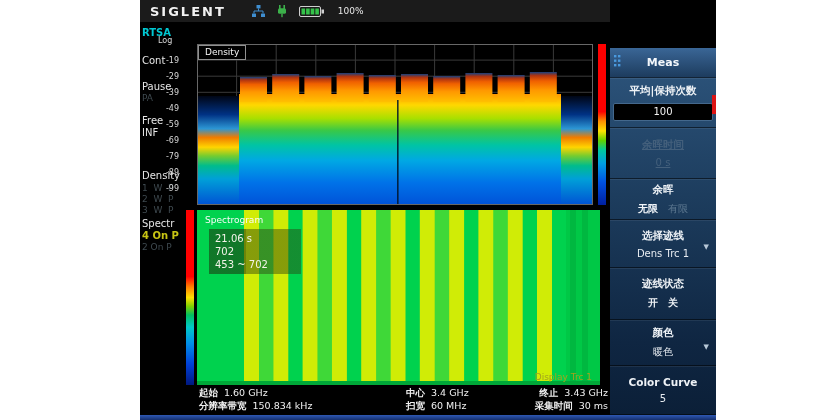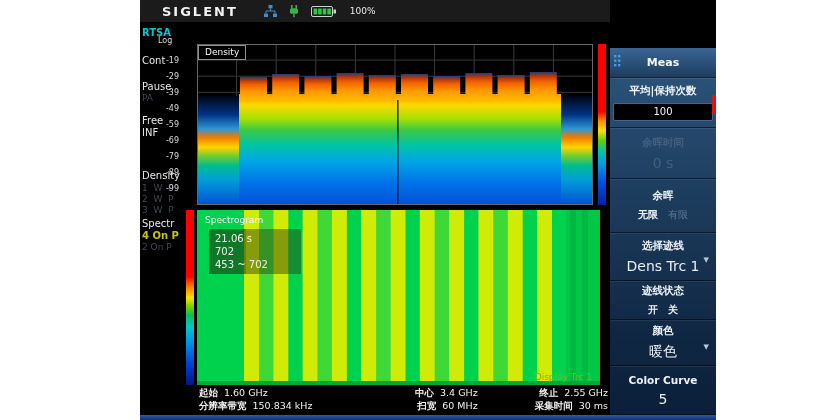--- a/index.html
+++ b/index.html
@@ -3,21 +3,21 @@
 <meta charset="utf-8">
 <style>
   * { margin:0; padding:0; box-sizing:border-box; }
   html,body { width:840px; height:420px; background:#ffffff; overflow:hidden;
               font-family:"DejaVu Sans","Liberation Sans",sans-serif; }
   .canvas { position:relative; width:840px; height:420px; background:#fff; }
   .screen { position:absolute; left:140px; top:0; width:576px; height:420px; background:#000; }
 
   
   .top-bar { position:absolute; left:0; top:0; width:470px; height:22px; background:#1b1b1b;
-             display:flex; align-items:center; padding-left:22px; }
+             display:flex; align-items:center; padding-left:10px; }
   .brand { color:#f2f2f2; font-size:13px; font-weight:bold; letter-spacing:2px; margin-right:26px; }
   .tb-ico { display:inline-flex; align-items:center; margin-right:11px; }
   .battpct { color:#e8e8e8; font-size:9px; margin-left:2px;text-align:center; }
 
   
   .status-row { position:absolute; left:58px; top:24px; height:15px; display:flex; align-items:center;
                 color:#f0f0f0; font-size:10px; font-weight:bold; }
   .status-row .val { margin-left:7px; font-weight:bold; }
   .status-row .gap { width:30px; }
 
@@ -48,44 +48,44 @@
   .spectro-title { position:absolute; left:8px; top:5px; color:#fafafa; font-size:9px; }
   .spectro-info { position:absolute; left:12px; top:19px; width:92px; padding:3px 6px;
                   background:linear-gradient(90deg,rgba(30,45,10,0.55) 0 40%,rgba(45,60,15,0.45) 40%);
                   color:#f4f4ea; font-size:10px; line-height:13px; }
   .spectro-trace { position:absolute; right:8px; bottom:3px; color:#a2a41e; font-size:9px; }
 
   
   .bottom-bar { position:absolute; left:55px; top:386px; width:415px; height:29px; background:#000;
                 font-size:9.5px; color:#f0f0f0; }
   .bb-col { position:absolute; line-height:13px; white-space:nowrap; }
-  .bb-c1 { left:4px; } .bb-c2 { left:220px;text-align:right; } .bb-c3 { right:2px; text-align:right; }
+  .bb-c1 { left:4px; } .bb-c2 { left:211px; } .bb-c3 { right:2px; text-align:right; }
   .bb-lbl { font-weight:bold; } .bb-val { margin-left:6px; }
 
   
   .menu { position:absolute; left:470px; top:0; width:106px; height:420px; z-index:2;
           background:linear-gradient(180deg,#2e567e 0%,#1d3d5e 35%,#0f2642 70%,#081a30 100%);
           display:flex; flex-direction:column;margin-top:48px; }
   .menu-header { height:29px; display:flex; align-items:center; justify-content:center; position:relative;
                  background:linear-gradient(180deg,#3a6696,#1d3c5e); color:#f4f8fc; font-size:11px; font-weight:bold; }
   .menu-header .hdr-ico { position:absolute; left:4px; top:7px; }
   .ms { position:relative; display:flex; flex-direction:column; align-items:center; justify-content:center;
         gap:5px; border-top:1px solid rgba(0,0,0,0.55); box-shadow:inset 0 1px 0 rgba(255,255,255,0.07); }
   .ms-label { color:#eef2f6; font-size:10.5px; font-weight:bold; text-align:center; }
-  .ms-value { color:#e8edf2; font-size:14px; text-align:center; }
-  .ms.disabled .ms-label, .ms.disabled .ms-value { color:#44607c; }
+  .ms-value { color:#e8edf2; font-size:10px; text-align:center; }
+  .ms.disabled .ms-label, .ms.disabled .ms-value { color:#44607c;text-decoration:underline; }
   .value-box { background:#000; border:1px solid #44688c; border-radius:2px; width:100px;
                padding:2px 0 3px; color:#f2f2f2; font-size:10px; text-align:center; }
   .red-marker { position:absolute; right:0; top:50%; transform:translateY(-42%); width:4px; height:19px; background:#dc1414; }
   .opt-row { display:flex; gap:10px; font-size:10px; }
   .opt-on { color:#f2f6fa; font-weight:bold; }
   .opt-off { color:#5d7890; }
   .opt-both { color:#edf1f5; font-weight:bold; }
   .dd-arrow { position:absolute; right:7px; font-size:7px; color:#b8c8d8; }
-  .h50{height:50px}.h51{height:51px}.h47{height:54px}.h48{height:48px}.h52{height:39px}.h46{height:46px}.h49{height:49px}.h48l{height:44px}
+  .h50{height:50px}.h51{height:51px}.h47{height:41px}.h48{height:48px}.h52{height:52px}.h46{height:46px}.h49{height:49px}.h48l{height:44px}
 
   
   .bottom-strip { position:absolute; left:0; top:415px; width:576px; height:5px; z-index:5;
                   background:linear-gradient(180deg,#2e58b4,#16306e); }
 </style>
 </head>
 <body>
 
 <div class="canvas">
   <div class="screen">
@@ -246,21 +246,21 @@
     <div class="bottom-bar">
       <div class="bb-col bb-c1">
         <div><span class="bb-lbl">起始</span><span class="bb-val">1.60 GHz</span></div>
         <div><span class="bb-lbl">分辨率带宽</span><span class="bb-val">150.834 kHz</span></div>
       </div>
       <div class="bb-col bb-c2">
         <div><span class="bb-lbl">中心</span><span class="bb-val">3.4 GHz</span></div>
         <div><span class="bb-lbl">扫宽</span><span class="bb-val">60 MHz</span></div>
       </div>
       <div class="bb-col bb-c3">
-        <div><span class="bb-lbl">终止</span><span class="bb-val">2.55 GHz</span></div>
+        <div><span class="bb-lbl">终止</span><span class="bb-val">3.43 GHz</span></div>
         <div><span class="bb-lbl">采集时间</span><span class="bb-val">30 ms</span></div>
       </div>
     </div>
 
     <div class="menu">
       <div class="menu-header">
         <span class="hdr-ico">
           <svg width="7" height="12" viewBox="0 0 7 12">
               <g fill="#4a9ade">
                 <rect x="0" y="0" width="2.4" height="2.4"></rect>

